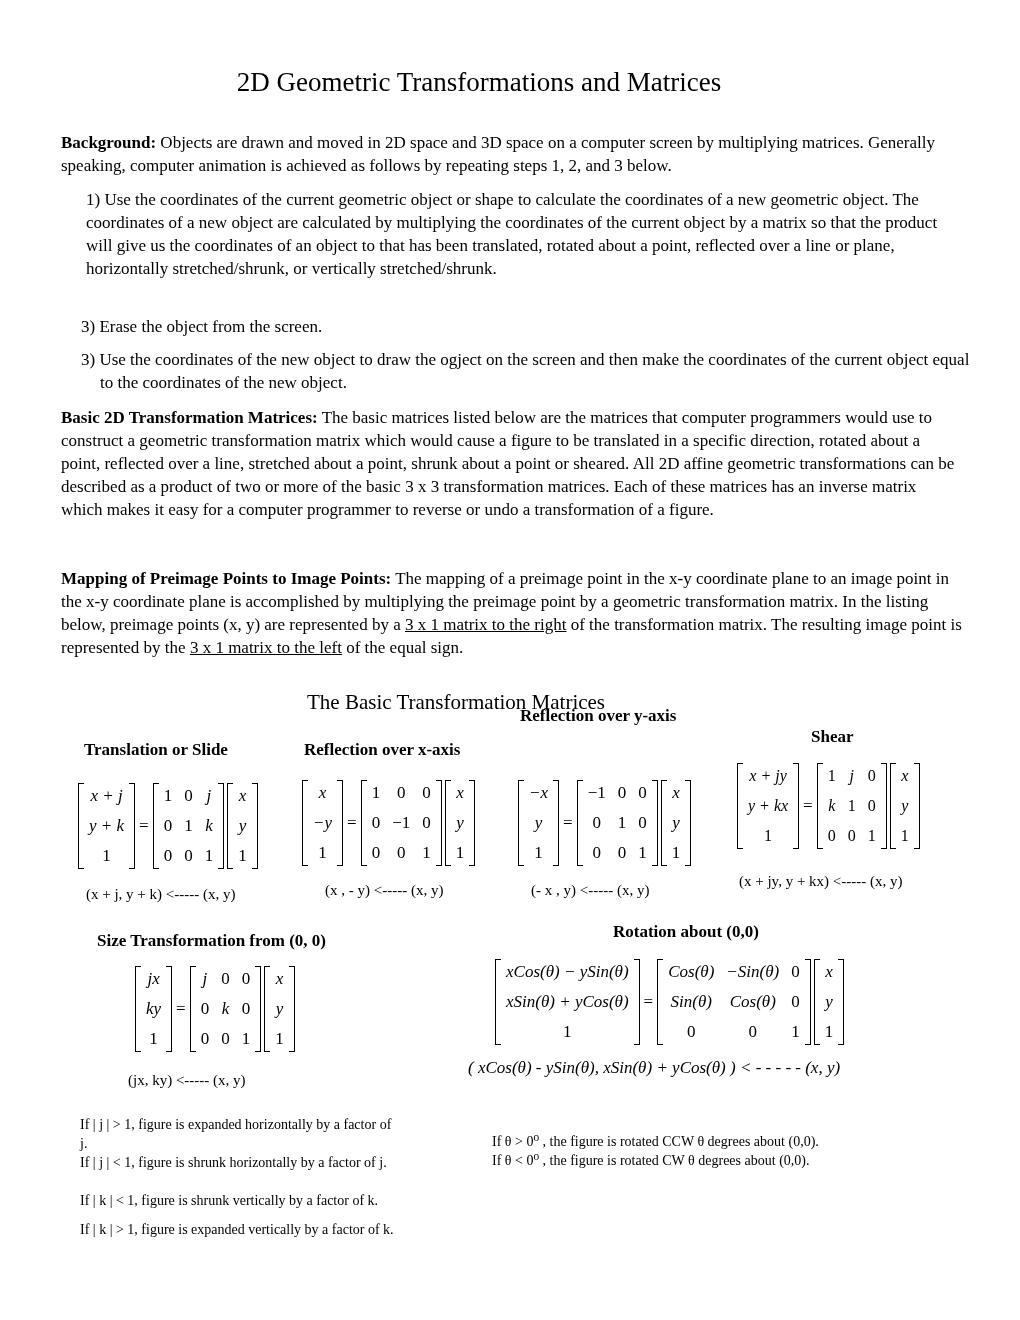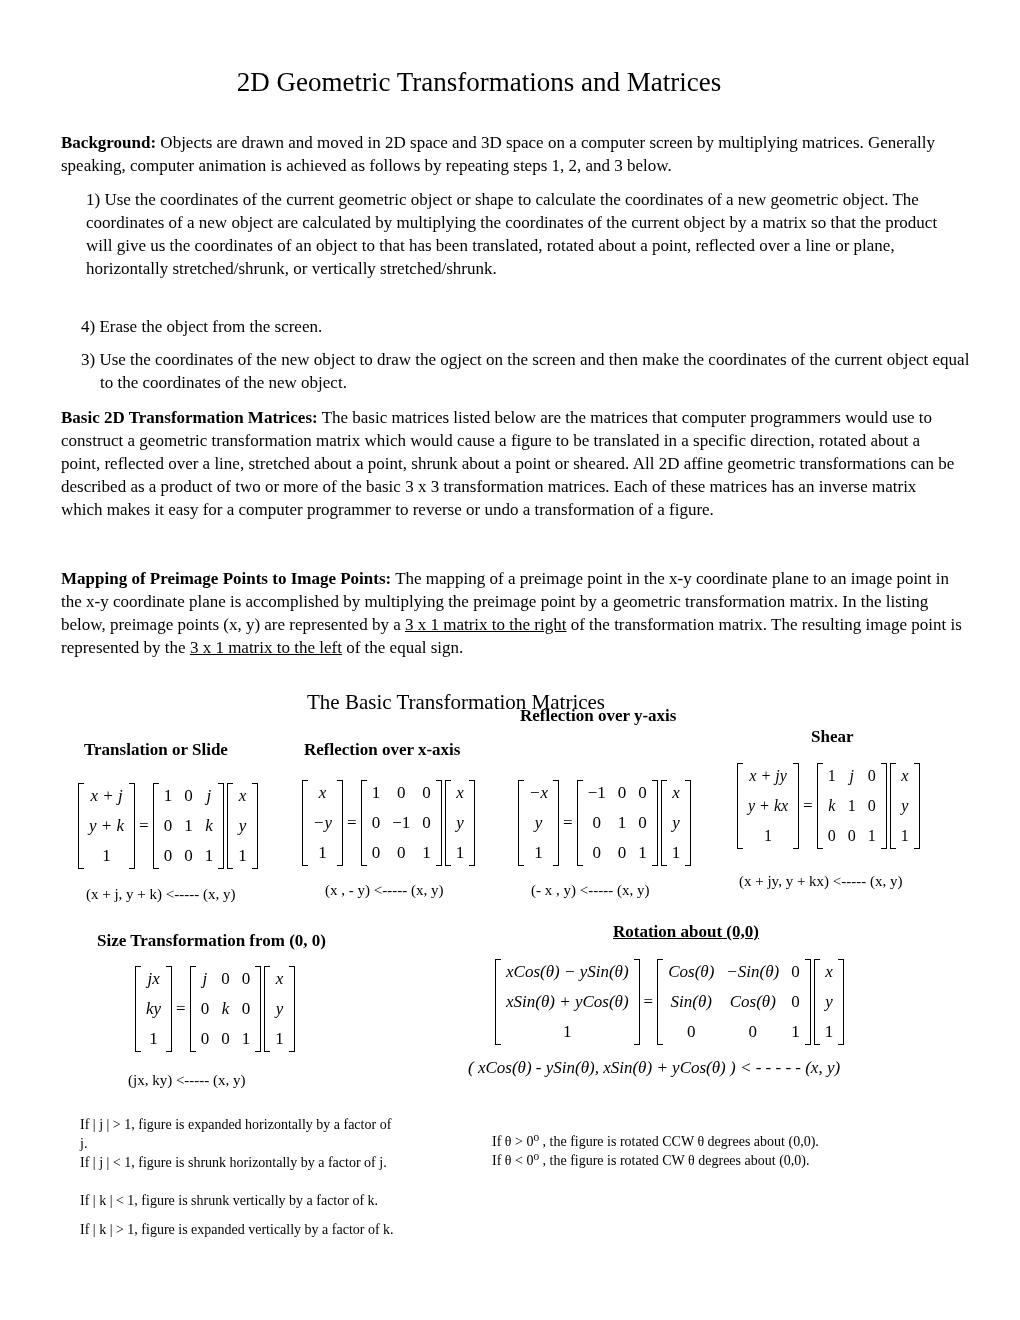--- a/index.html
+++ b/index.html
@@ -51,21 +51,21 @@
 </style>
 </head>
 <body>
 
 <div class="abs title">2D Geometric Transformations and Matrices</div>
 
 <p class="abs para" style="left:61px; top:131px; width:900px;">
   <b>Background:</b><span> Objects are drawn and moved in 2D space and 3D space on a computer screen by multiplying matrices. Generally speaking, computer animation is achieved as follows by repeating steps 1, 2, and 3 below.</span>
 </p>
 <p class="abs para" style="left:86px; top:188px; width:860px;">1) Use the coordinates of the current geometric object or shape to calculate the coordinates of a new geometric object. The coordinates of a new object are calculated by multiplying the coordinates of the current object by a matrix so that the product will give us the coordinates of an object to that has been translated, rotated about a point, reflected over a line or plane, horizontally stretched/shrunk, or vertically stretched/shrunk.</p>
-<p class="abs para" style="left:81px; top:315px; width:860px;">4) Erase the object from the screen.</p>
+<p class="abs para" style="left:81px; top:315px; width:860px;">3) Erase the object from the screen.</p>
 <p class="abs para" style="left:81px; top:348px; width:880px; text-indent:0; padding-left:19px; text-indent:-19px;">3) Use the coordinates of the new object to draw the ogject on the screen and then make the coordinates of the current object equal to the coordinates of the new object.</p>
 
 <p class="abs para" style="left:61px; top:406px; width:900px;">
   <b>Basic 2D  Transformation Matrices:</b><span> The basic matrices listed below are the matrices that computer programmers would  use to construct a geometric transformation matrix which would cause a figure to be translated in a specific direction, rotated about a point, reflected over a line, stretched about a point, shrunk about a point or sheared.  All 2D affine geometric transformations can be described as a product of two or more of the basic 3 x 3 transformation matrices. Each of these matrices has an inverse matrix which makes it easy for a computer programmer to reverse or undo a transformation of a figure.</span>
 </p>
 
 <p class="abs para" style="left:61px; top:567px; width:905px;">
   <b>Mapping of Preimage Points to Image Points:</b><span> The mapping of a preimage point in the x-y coordinate plane to an image point in the x-y coordinate plane is accomplished by multiplying the preimage point by a geometric transformation matrix. In the listing below, preimage points (x, y) are represented by a </span><span class="u">3 x 1 matrix to the right</span><span> of the transformation matrix. The resulting image point is represented by the </span><span class="u">3 x 1 matrix to the left</span><span> of the equal sign.</span>
 </p>
 
@@ -210,21 +210,21 @@
   </div>
 </div>
 <div class="abs caption" style="left:128px; top:1071px;">(jx, ky) &lt;----- (x, y)</div>
 
 <div class="abs note" style="left:80px; top:1115px;">If  | j | &gt; 1,  figure is expanded horizontally by a factor of</div>
 <div class="abs note" style="left:80px; top:1134px;">j.</div>
 <div class="abs note" style="left:80px; top:1153px;">If  | j | &lt; 1,  figure is shrunk horizontally by a factor of  j.</div>
 <div class="abs note" style="left:80px; top:1220px;">If  | k | &gt; 1,  figure is expanded vertically by a factor of  k.</div>
 <div class="abs note" style="left:80px; top:1191px;">If  | k | &lt; 1,  figure is shrunk vertically by a factor of  k.</div>
 
-<div class="abs mhead" style="left:613px; top:922px;text-decoration:underline;">Rotation about (0,0)</div>
+<div class="abs mhead" style="left:613px; top:922px;">Rotation about (0,0)</div>
 <div class="eq" style="left:495px; top:959px;">
   <div class="mat c1">
     <div class="cell i">xCos(θ) − ySin(θ)</div>
     <div class="cell i">xSin(θ) + yCos(θ)</div>
     <div class="cell">1</div>
   </div>
   <span class="eqsign">=</span>
   <div class="mat c3">
     <div class="cell i">Cos(θ)</div>
     <div class="cell i">−Sin(θ)</div>

